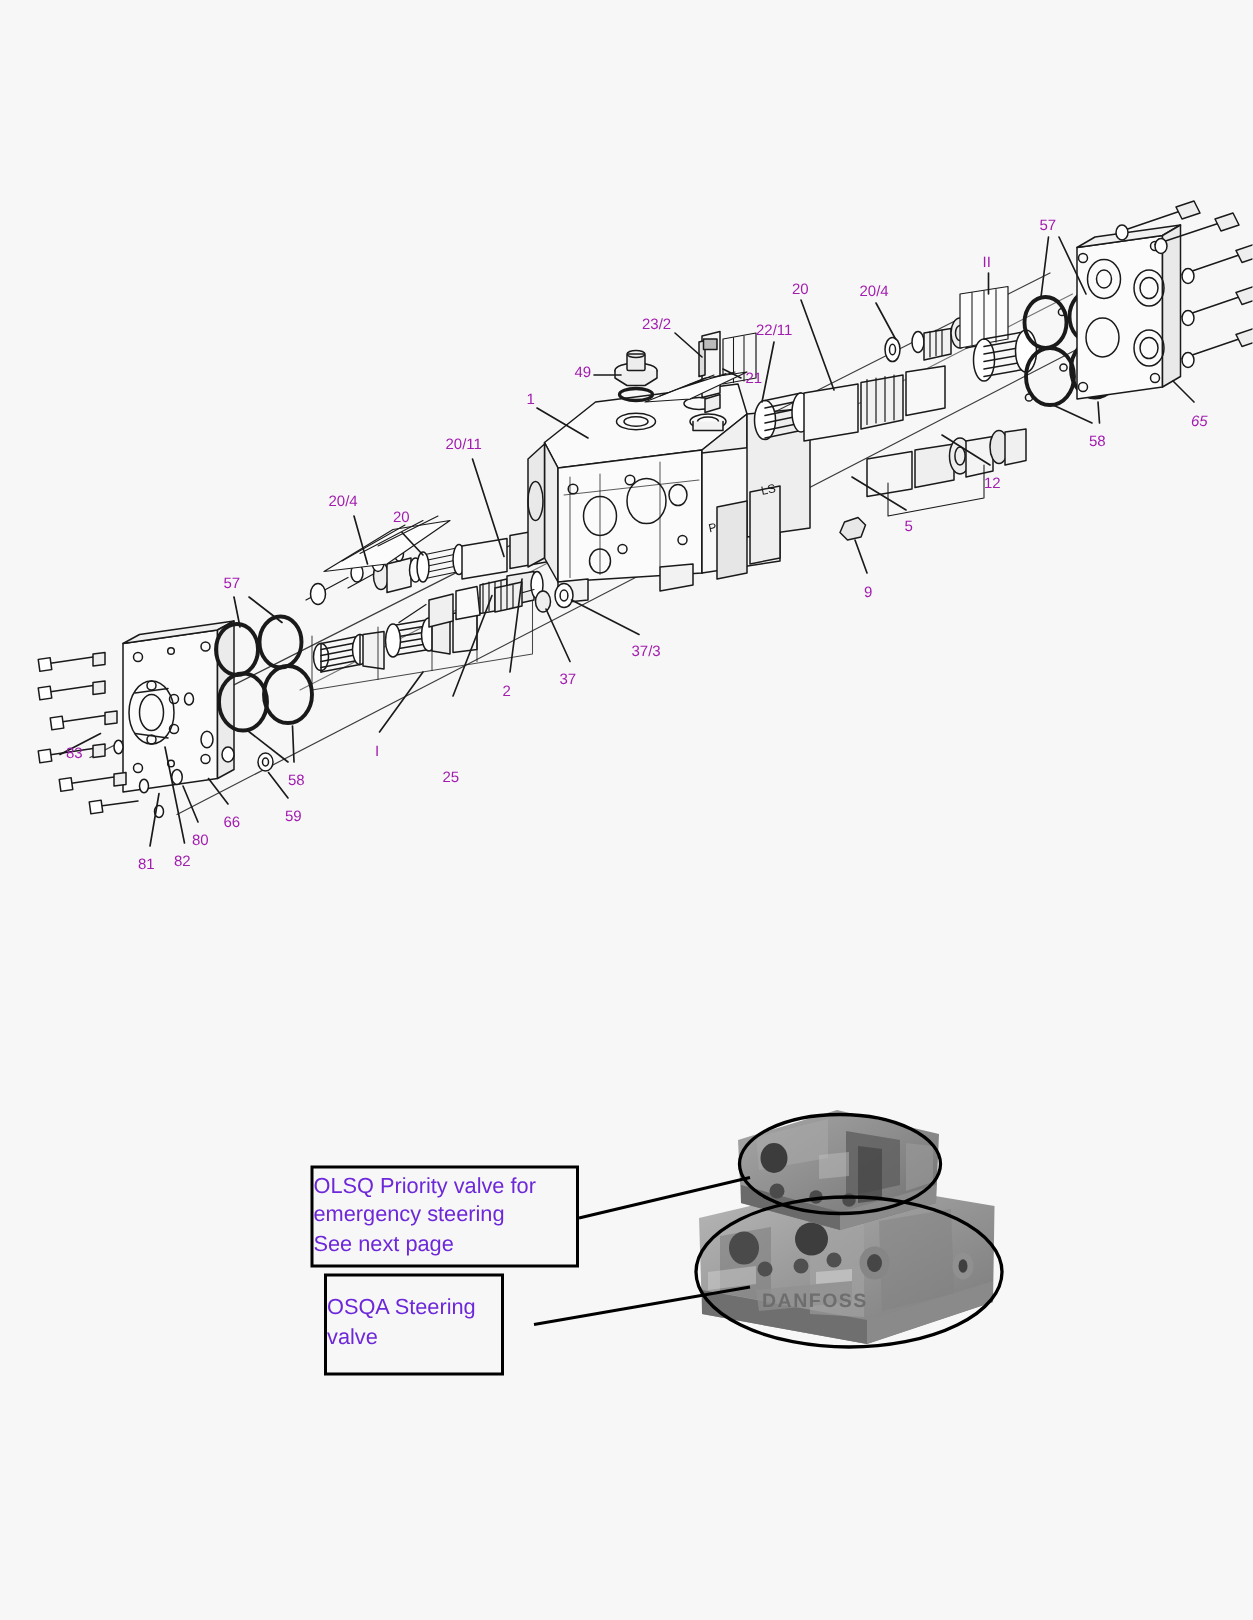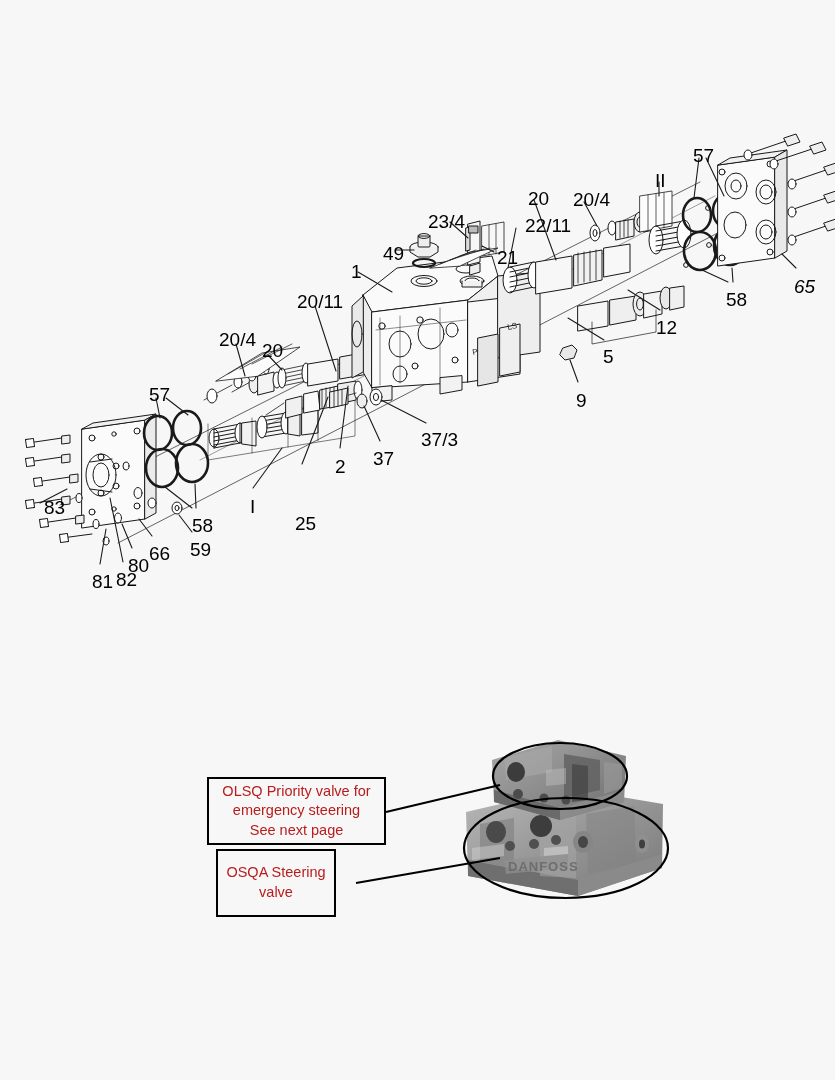--- a/index.html
+++ b/index.html
@@ -8,37 +8,37 @@
     background:#f7f7f7;
     font-family:"Liberation Sans", sans-serif;
     position:relative;
     overflow:hidden;
   }
   #stage{position:absolute;left:0;top:0;width:835px;height:1080px;}
   svg.layer{position:absolute;left:0;top:0;width:835px;height:1080px;}
   .lbl{
     position:absolute;
     font-family:"Liberation Sans", sans-serif;
-    font-size:19px;
-    color:#000000;
+    font-size:10px;
+    color:#a21caf;
     white-space:nowrap;
     line-height:1;
   }
   .callout-box{
     position:absolute;
     border:2px solid #000;
     background:#f7f7f7;
     box-sizing:border-box;
     display:flex;
     flex-direction:column;
-    align-items:center;
+    align-items:flex-start;
     justify-content:center;
     font-family:"Liberation Sans", sans-serif;
     font-size:14.5px;
-    color:#b91c1c;
+    color:#6d28d9;
     line-height:1.35;
     text-align:center;
   }
   .callout-box span{display:block;}
   #photo{
     position:absolute;
     left:448px;top:728px;width:232px;height:190px;
   }
 </style>
 </head>
@@ -426,23 +426,23 @@
       </g>
     </g>
   </svg>
 
   <div class="lbl" style="left:149px;top:385px;">57</div>
   <div class="lbl" style="left:219px;top:330px;">20/4</div>
   <div class="lbl" style="left:262px;top:341px;">20</div>
   <div class="lbl" style="left:297px;top:292px;">20/11</div>
   <div class="lbl" style="left:351px;top:262px;">1</div>
   <div class="lbl" style="left:383px;top:244px;">49</div>
-  <div class="lbl" style="left:428px;top:212px;">23/4</div>
+  <div class="lbl" style="left:428px;top:212px;">23/2</div>
   <div class="lbl" style="left:497px;top:248px;">21</div>
-  <div class="lbl" style="left:525px;top:216px;">22/11</div>
+  <div class="lbl" style="left:504px;top:216px;">22/11</div>
   <div class="lbl" style="left:528px;top:189px;">20</div>
   <div class="lbl" style="left:573px;top:190px;">20/4</div>
   <div class="lbl" style="left:655px;top:171px;">II</div>
   <div class="lbl" style="left:693px;top:146px;">57</div>
   <div class="lbl" style="left:726px;top:290px;">58</div>
   <div class="lbl" style="left:794px;top:277px;font-style:italic;">65</div>
   <div class="lbl" style="left:656px;top:318px;">12</div>
   <div class="lbl" style="left:603px;top:347px;">5</div>
   <div class="lbl" style="left:576px;top:391px;">9</div>
   <div class="lbl" style="left:421px;top:430px;">37/3</div>

